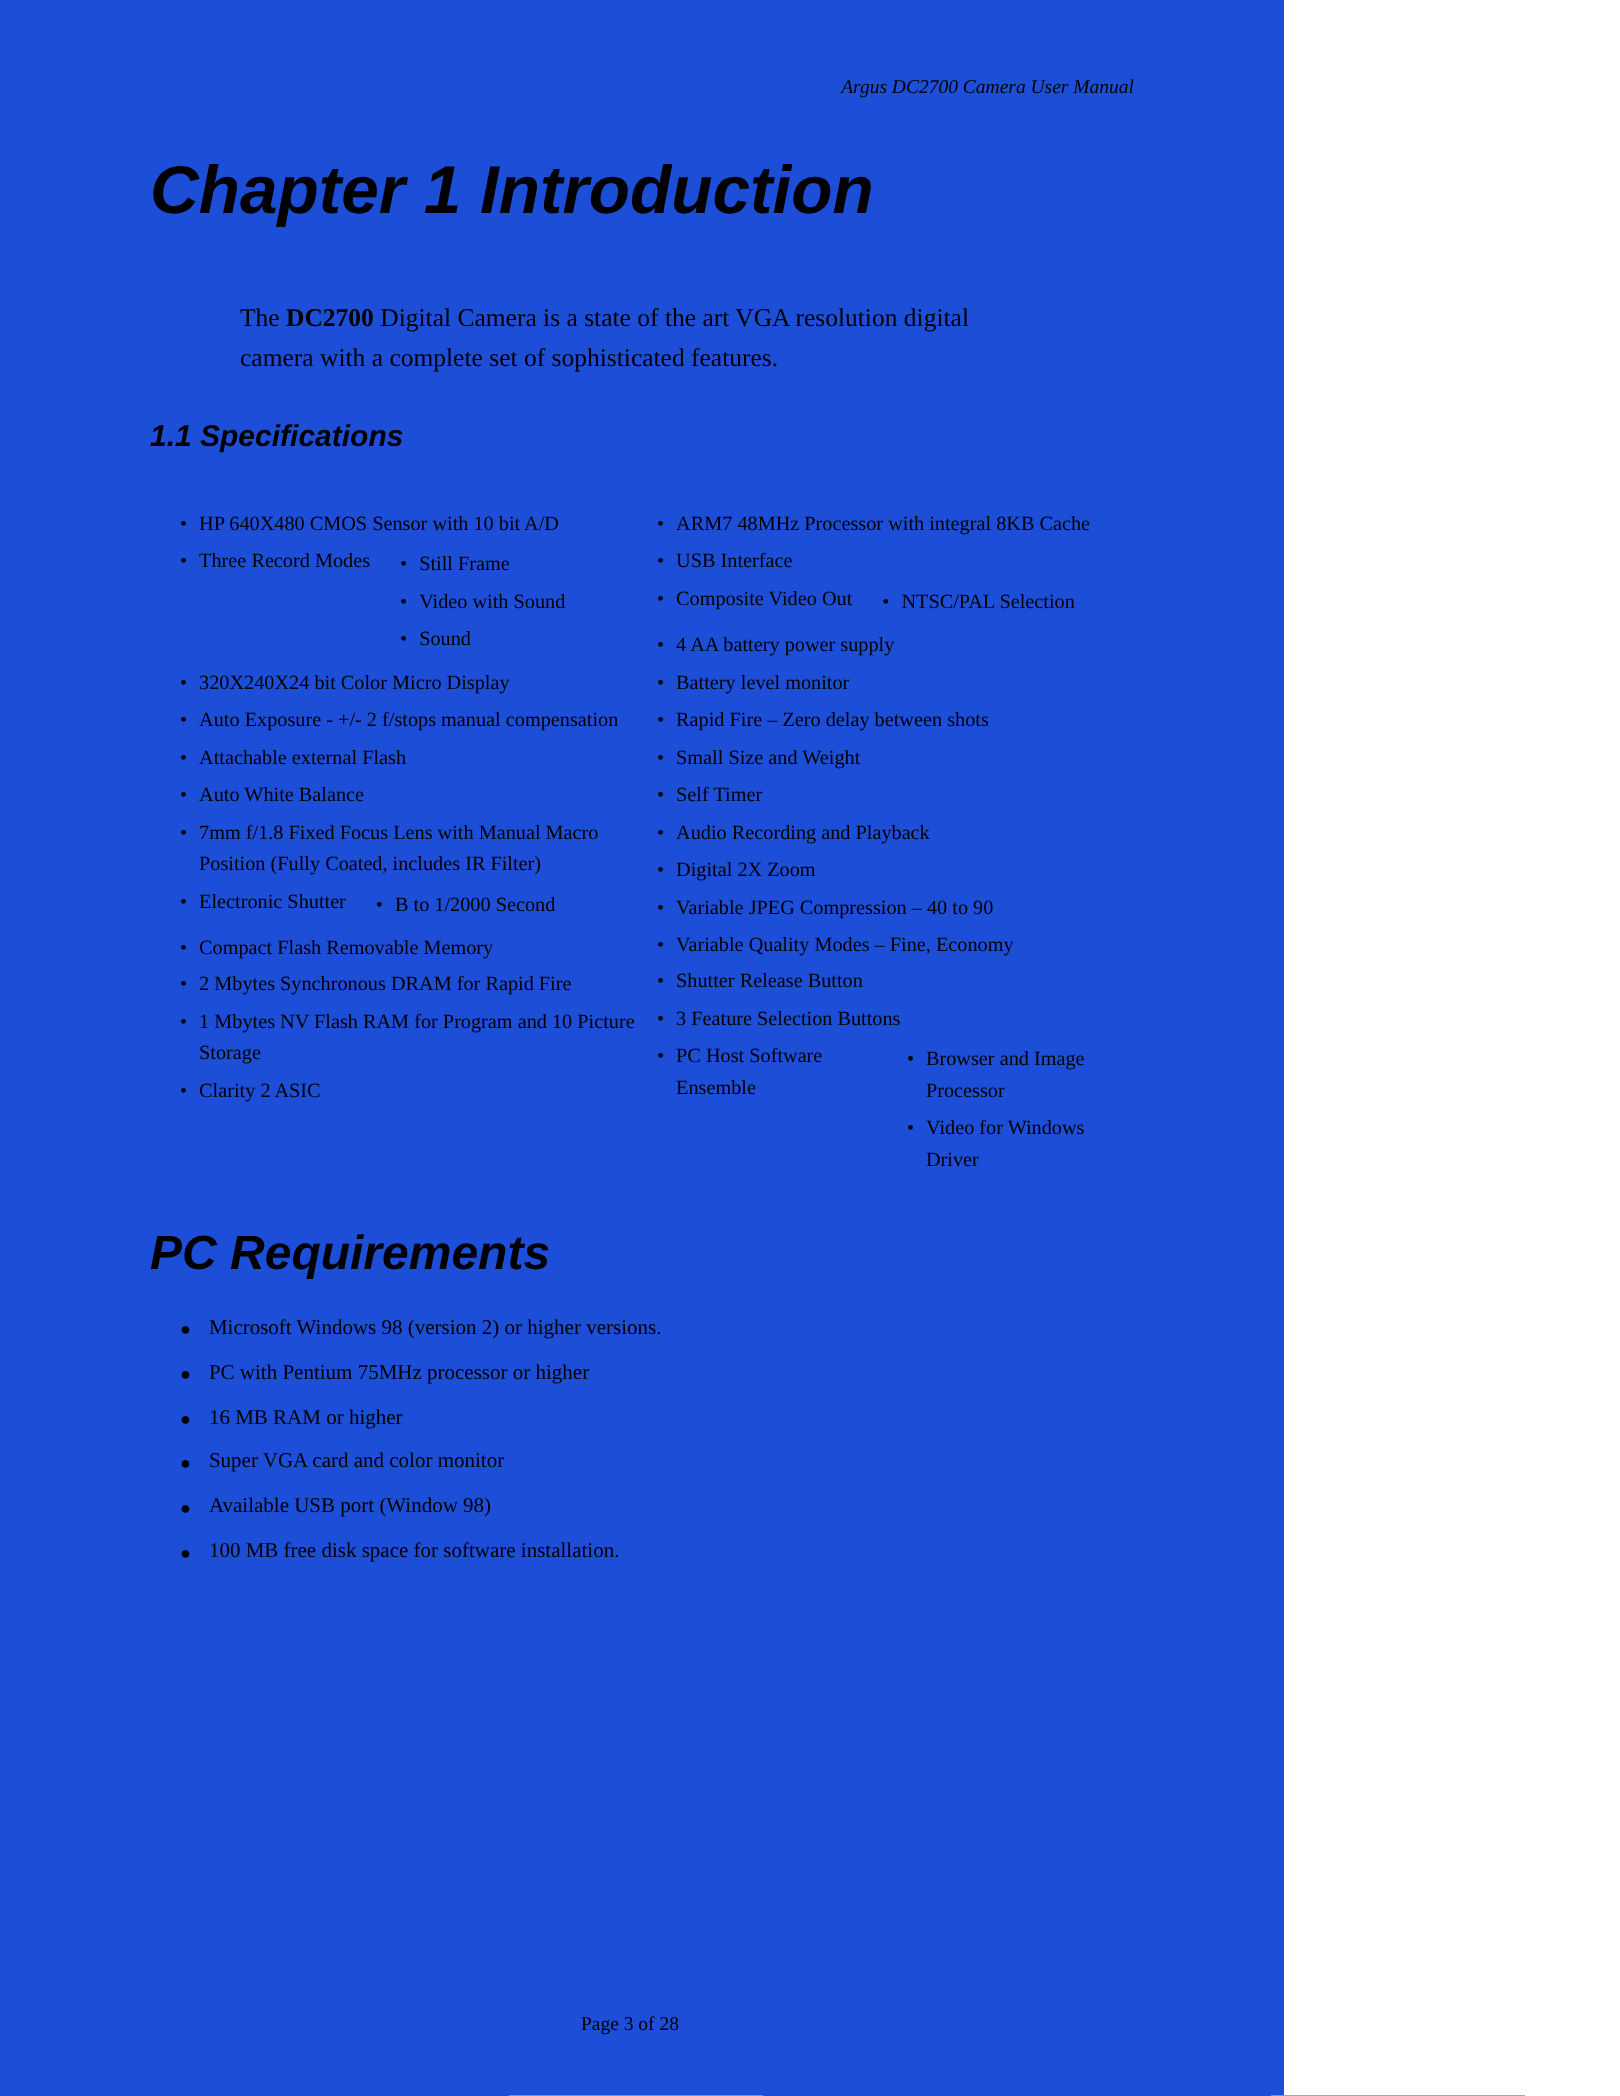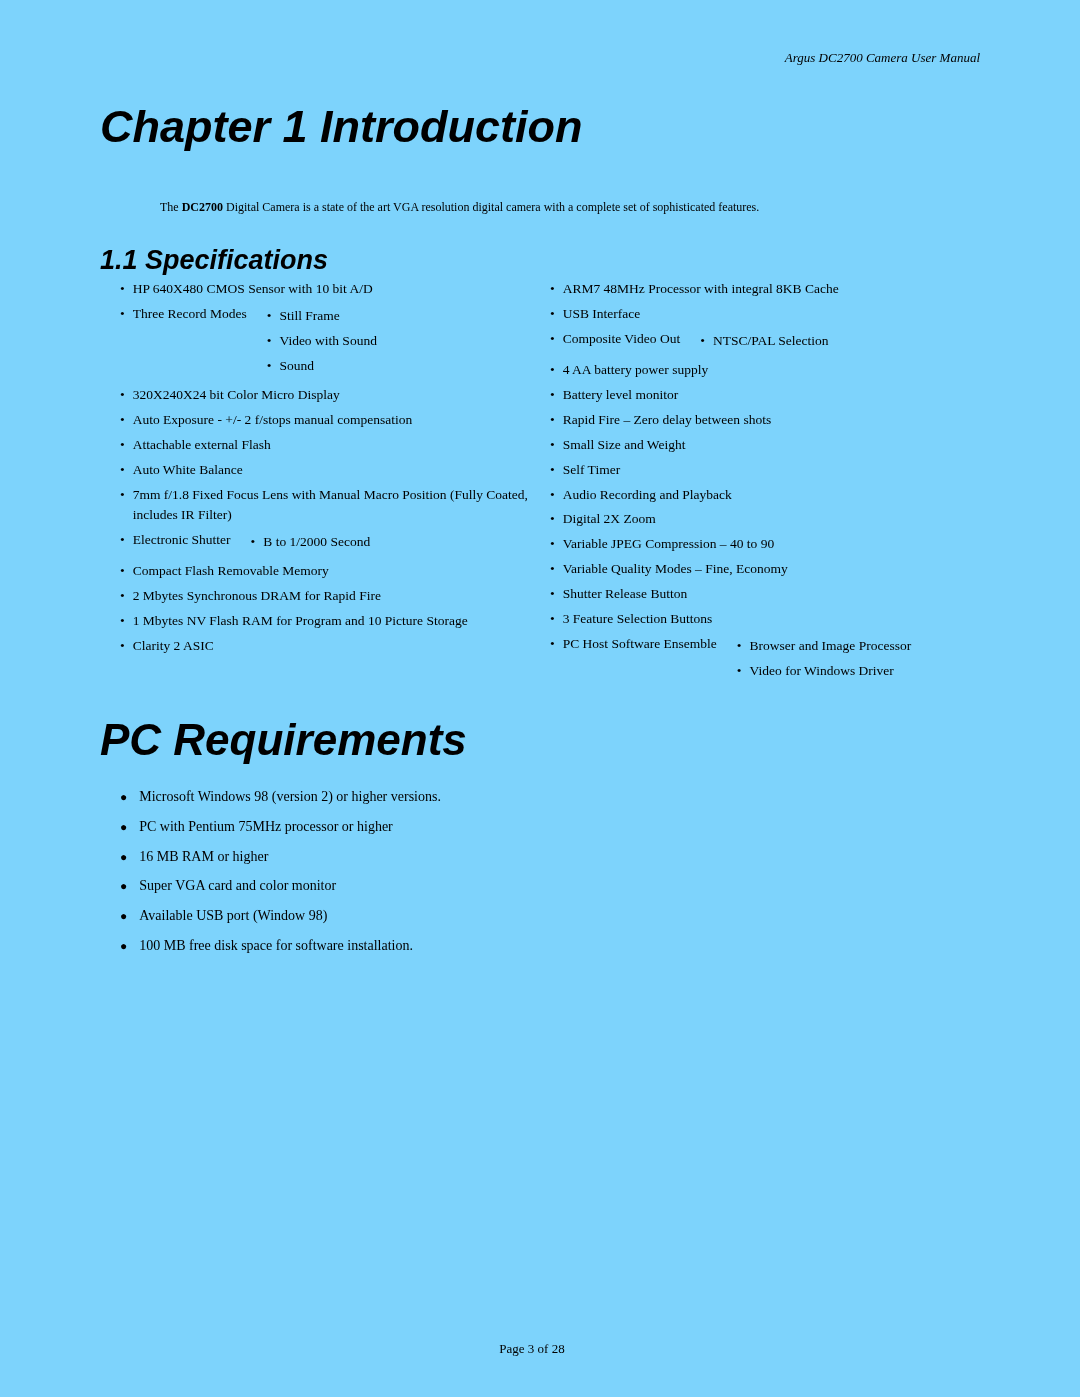--- a/index.html
+++ b/index.html
@@ -12,23 +12,23 @@
       background: #ffffff;
       font-family: Times New Roman, Times, serif;
       font-size: 14px;
       color: #000000;
       width: 1080px;
       min-height: 1397px;
       padding: 0;
     }
 
     .page {
-      width: 1080px;
+      width: 856px;
       min-height: 1397px;
-      background: #7dd3fc;
+      background: #1d4ed8;
       padding: 50px 100px 60px 100px;
       position: relative;
     }
 
     .header {
       text-align: right;
       font-style: italic;
       font-size: 13px;
       margin-bottom: 30px;
       padding-bottom: 5px;
@@ -38,37 +38,37 @@
       font-family: Arial, sans-serif;
       font-style: italic;
       font-size: 45px;
       font-weight: bold;
       color: #000000;
       margin-bottom: 35px;
       padding-bottom: 10px;
     }
 
     .intro-text {
-      font-size: 12px;
+      font-size: 17px;
       line-height: 1.6;
       margin-bottom: 28px;
       margin-left: 60px;
       margin-right: 60px;
     }
 
     .intro-text strong {
       font-weight: bold;
     }
 
     .section-title {
       font-family: Arial, sans-serif;
       font-style: italic;
-      font-size: 27px;
+      font-size: 20px;
       font-weight: bold;
-      margin-bottom: 3px;
+      margin-bottom: 36px;
       margin-top: 10px;
     }
 
     .two-col {
       display: flex;
       margin-bottom: 25px;
       margin-left: 20px;
     }
 
     .col {
@@ -106,21 +106,21 @@
       margin-right: 8px;
     }
 
     .col ul li .li-text {
       flex: 1;
     }
 
     .pc-section-title {
       font-family: Arial, sans-serif;
       font-style: italic;
-      font-size: 44px;
+      font-size: 32px;
       font-weight: bold;
       margin-bottom: 20px;
       margin-top: 7px;
     }
 
     .pc-list {
       list-style: none;
       padding-left: 20px;
       font-size: 14px;
       line-height: 1.7;

